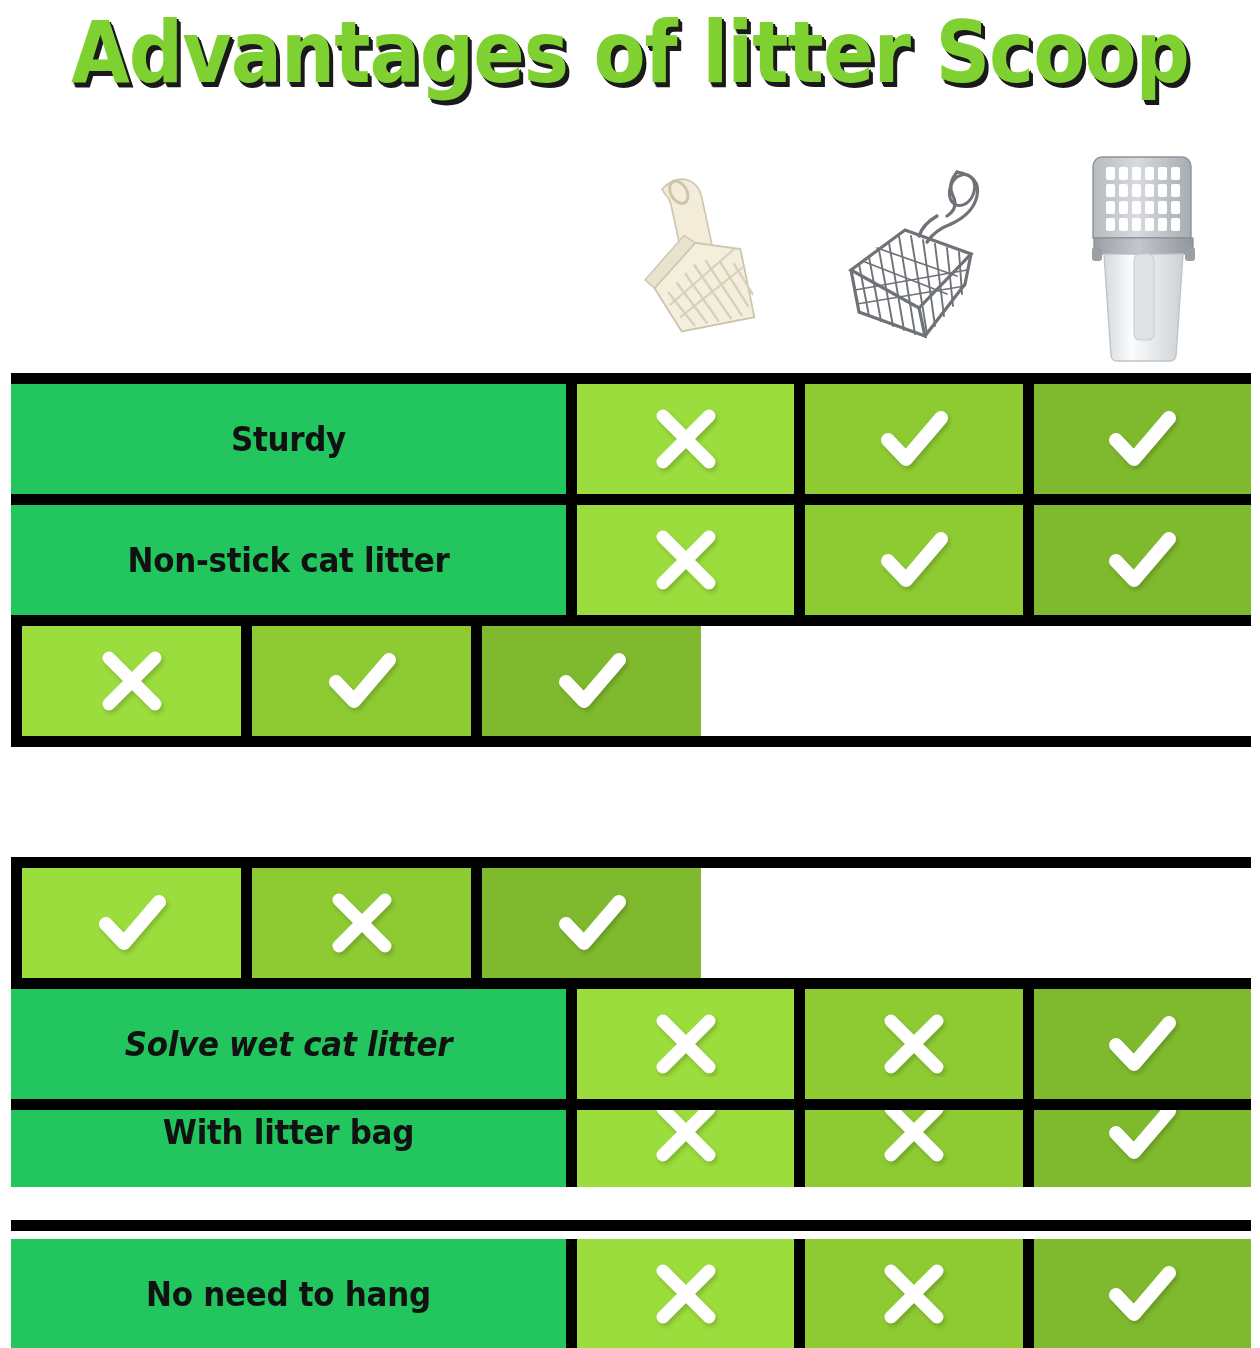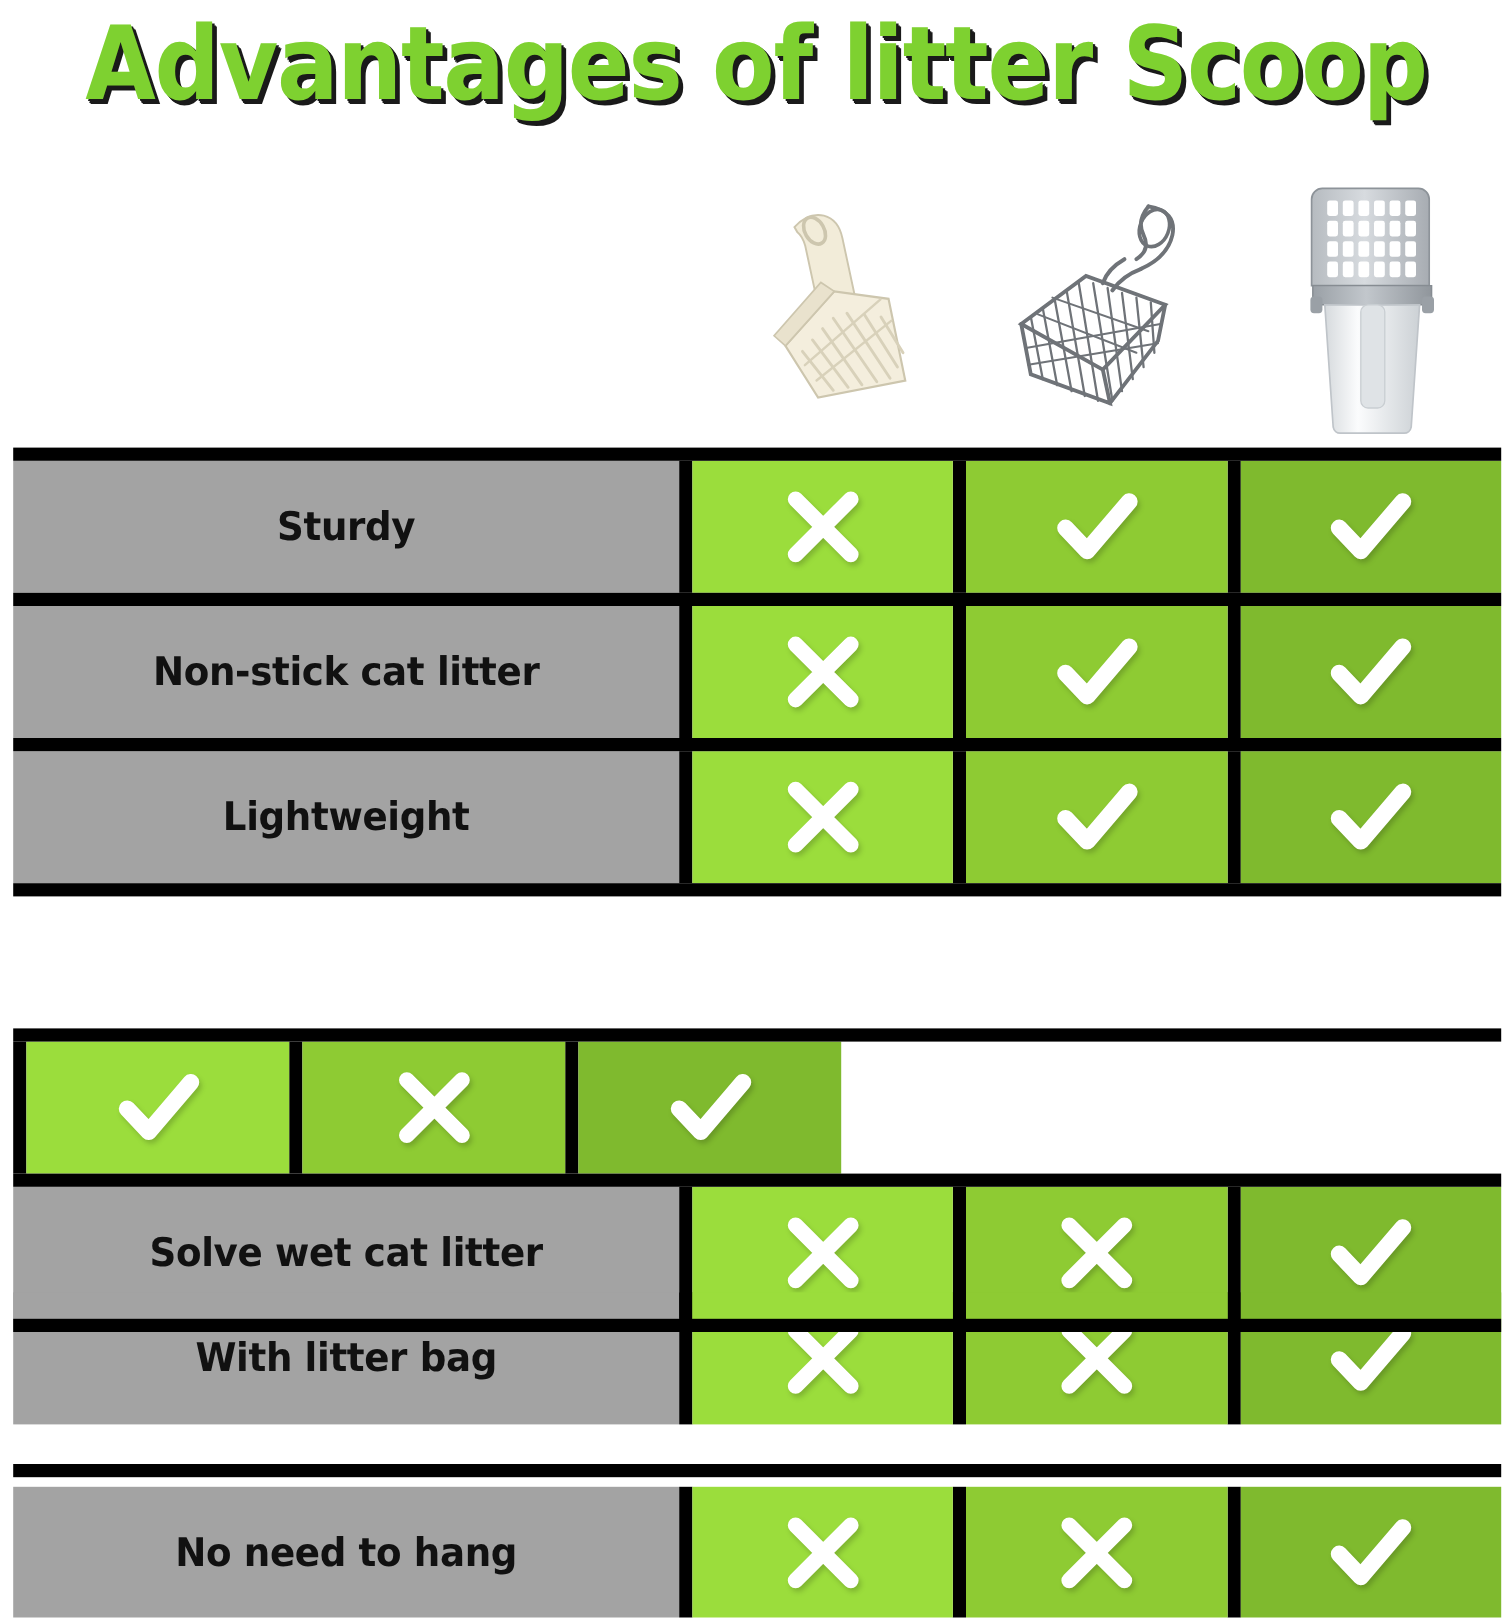--- a/index.html
+++ b/index.html
@@ -83,21 +83,21 @@
   .row {
     position: absolute;
     left: 0;
     width: 1240px;
     display: flex;
   }
 
   .label-cell {
     width: 559px;
     height: 100%;
-    background: #a3a3a3;
+    background: #22c55e;
     display: flex;
     align-items: center;
     justify-content: center;
     text-align: right;
   }
   .label-text {
     font-family: "DejaVu Sans", sans-serif;
     font-size: 31px;
     font-weight: bold;
     color: #111111;
@@ -326,23 +326,20 @@
         <div class="mark-cell col-2" style="background: rgb(127, 186, 46);">
           <span style="display: block;">
             <svg width="86" height="86" viewBox="0 0 86 86">
               <path fill="none" stroke="#ffffff" stroke-linecap="round" stroke-linejoin="round" d="M17 44 L35 63 L70 22" stroke-width="14"></path>
             </svg>
           </span>
         </div>
       </div>
       <div class="hbar" style="top: 242px;"></div>
       <div class="row" style="top: 253px; height: 110px;">
-        <div class="label-cell">
-          <span class="label-text">Lightweight</span>
-        </div>
         <div class="gap"></div>
         <div class="mark-cell col-0" style="background: rgb(155, 221, 60);">
           <span style="display: block;">
             <svg width="86" height="86" viewBox="0 0 86 86">
               <path fill="none" stroke="#ffffff" stroke-linecap="round" stroke-linejoin="round" d="M20 20 L66 66 M66 20 L20 66" stroke-width="13"></path>
             </svg>
           </span>
         </div>
         <div class="gap"></div>
         <div class="mark-cell col-1" style="background: rgb(142, 203, 51);">
@@ -383,21 +380,21 @@
         <div class="gap"></div>
         <div class="mark-cell col-2" style="background: rgb(127, 186, 46);">
           <span style="display: block;">
             <svg width="86" height="86" viewBox="0 0 86 86">
               <path fill="none" stroke="#ffffff" stroke-linecap="round" stroke-linejoin="round" d="M17 44 L35 63 L70 22" stroke-width="14"></path>
             </svg>
           </span>
         </div>
       </div>
       <div class="hbar" style="top: 605px;"></div>
-      <div class="row" style="top: 616px; height: 110px;">
+      <div class="row" style="top: 616px; height: 110px; font-style: italic;">
         <div class="label-cell">
           <span class="label-text">Solve wet cat litter</span>
         </div>
         <div class="gap"></div>
         <div class="mark-cell col-0" style="background: rgb(155, 221, 60);">
           <span style="display: block;">
             <svg width="86" height="86" viewBox="0 0 86 86">
               <path fill="none" stroke="#ffffff" stroke-linecap="round" stroke-linejoin="round" d="M20 20 L66 66 M66 20 L20 66" stroke-width="13"></path>
             </svg>
           </span>

